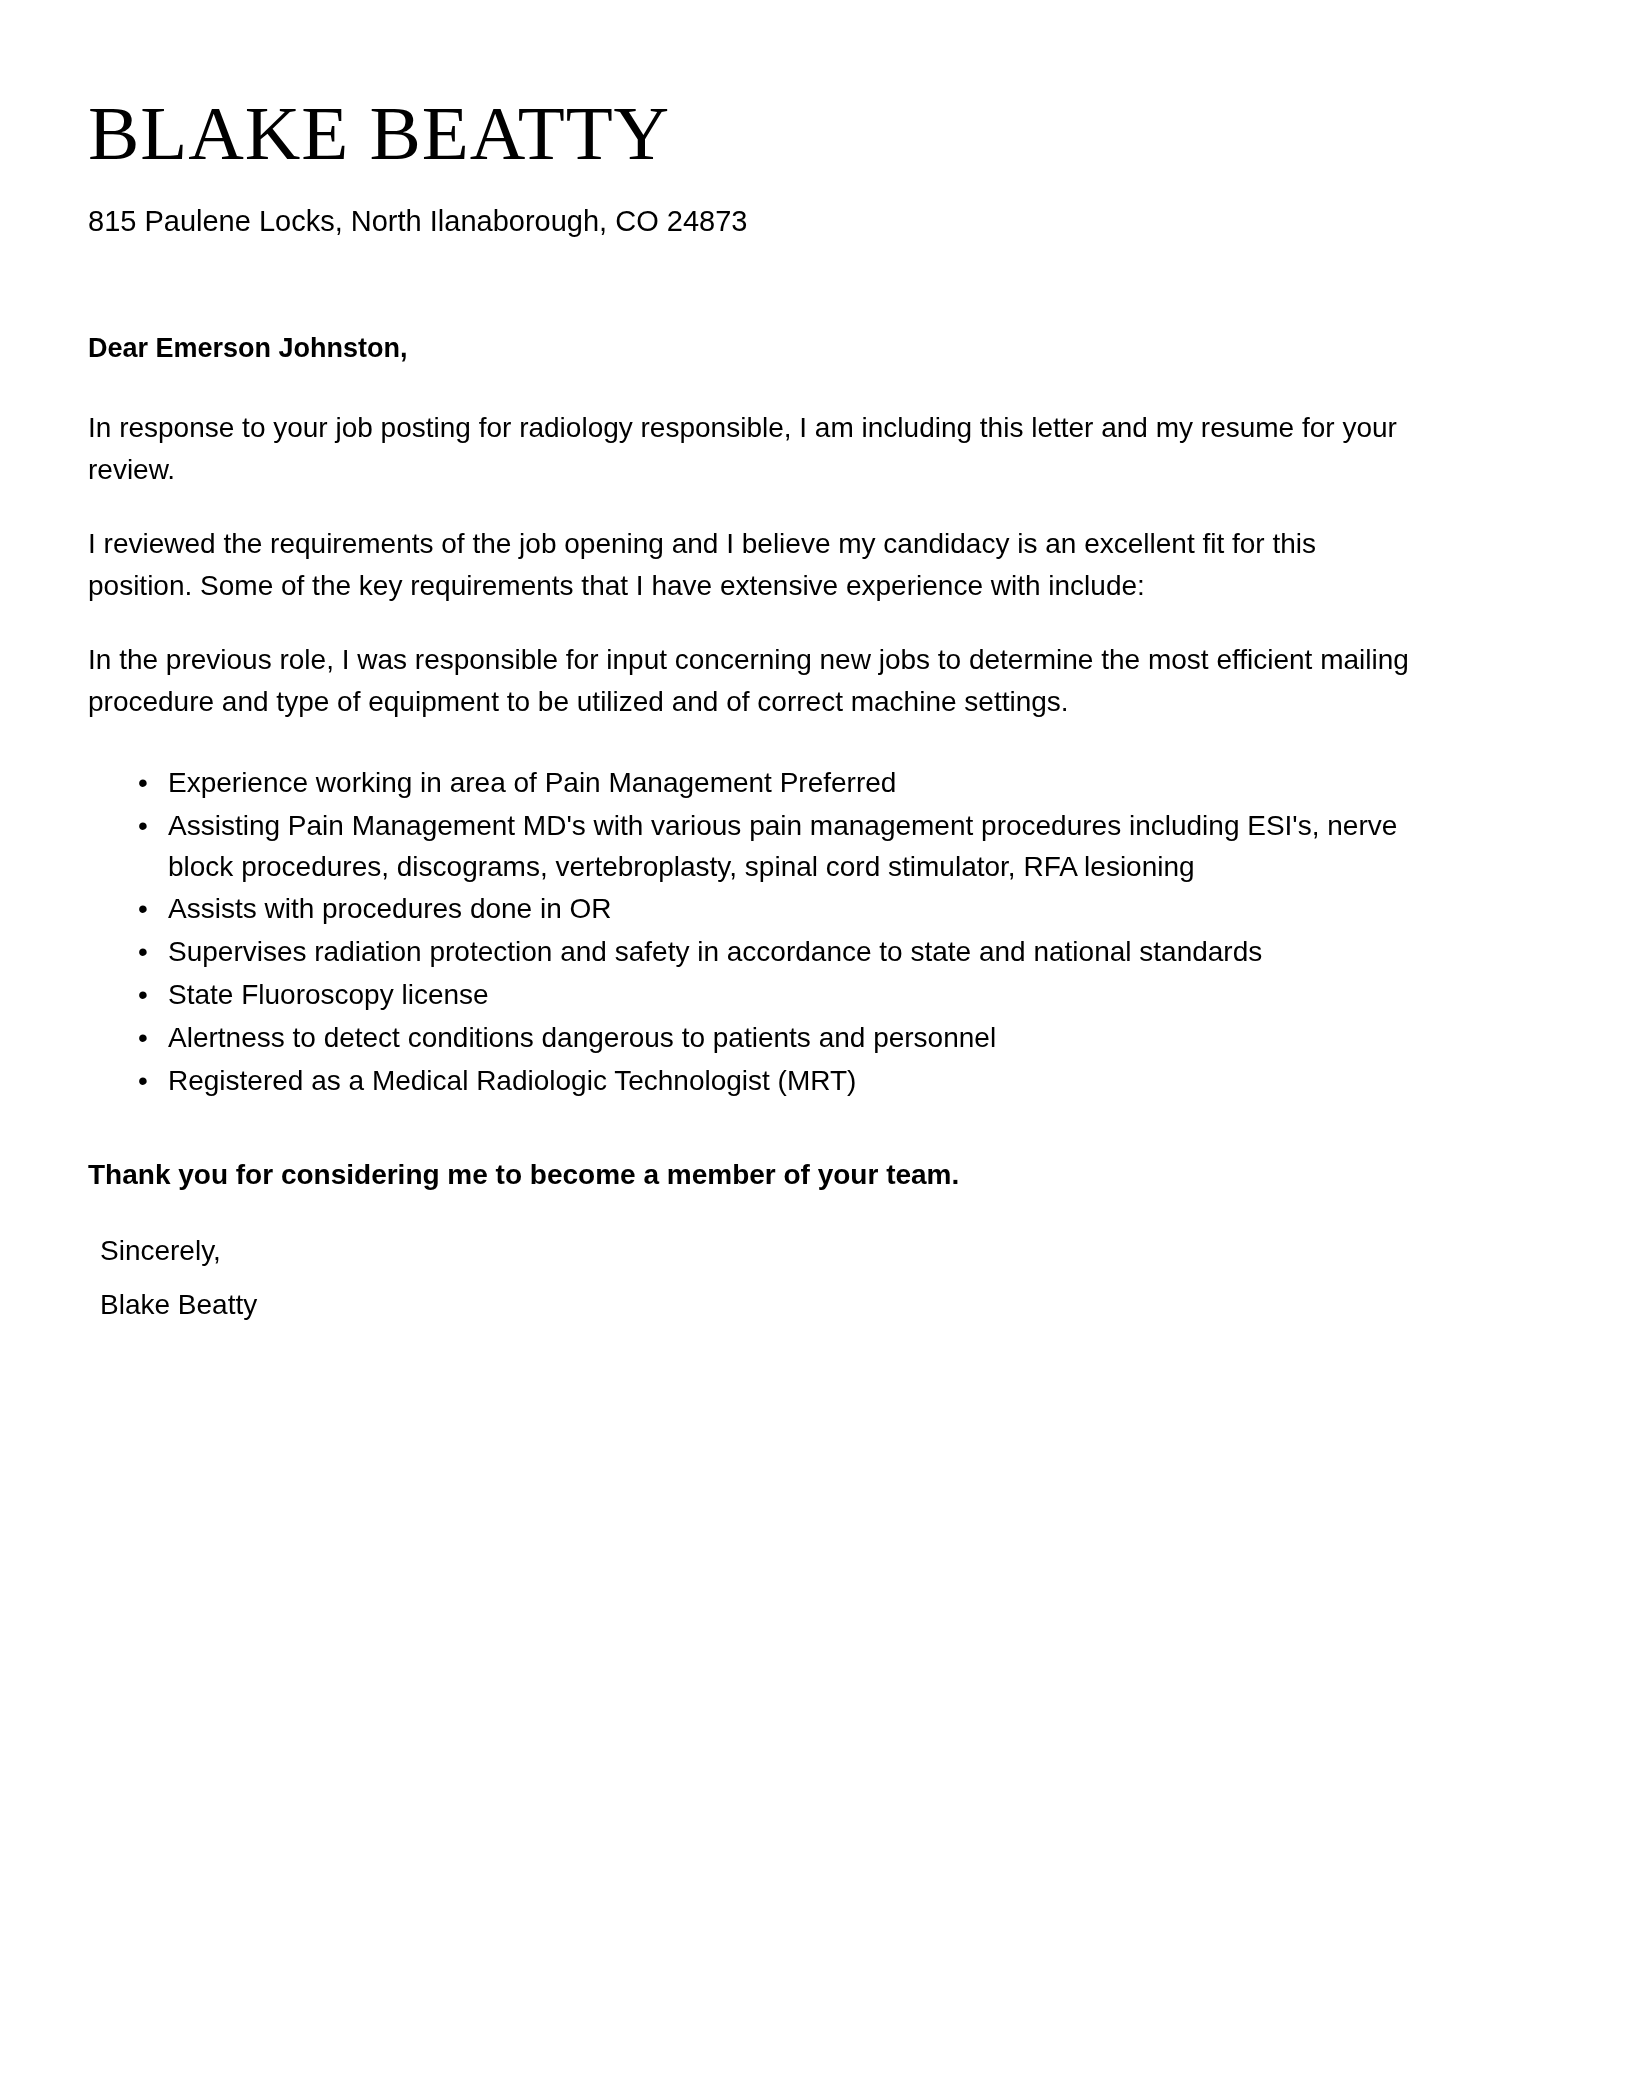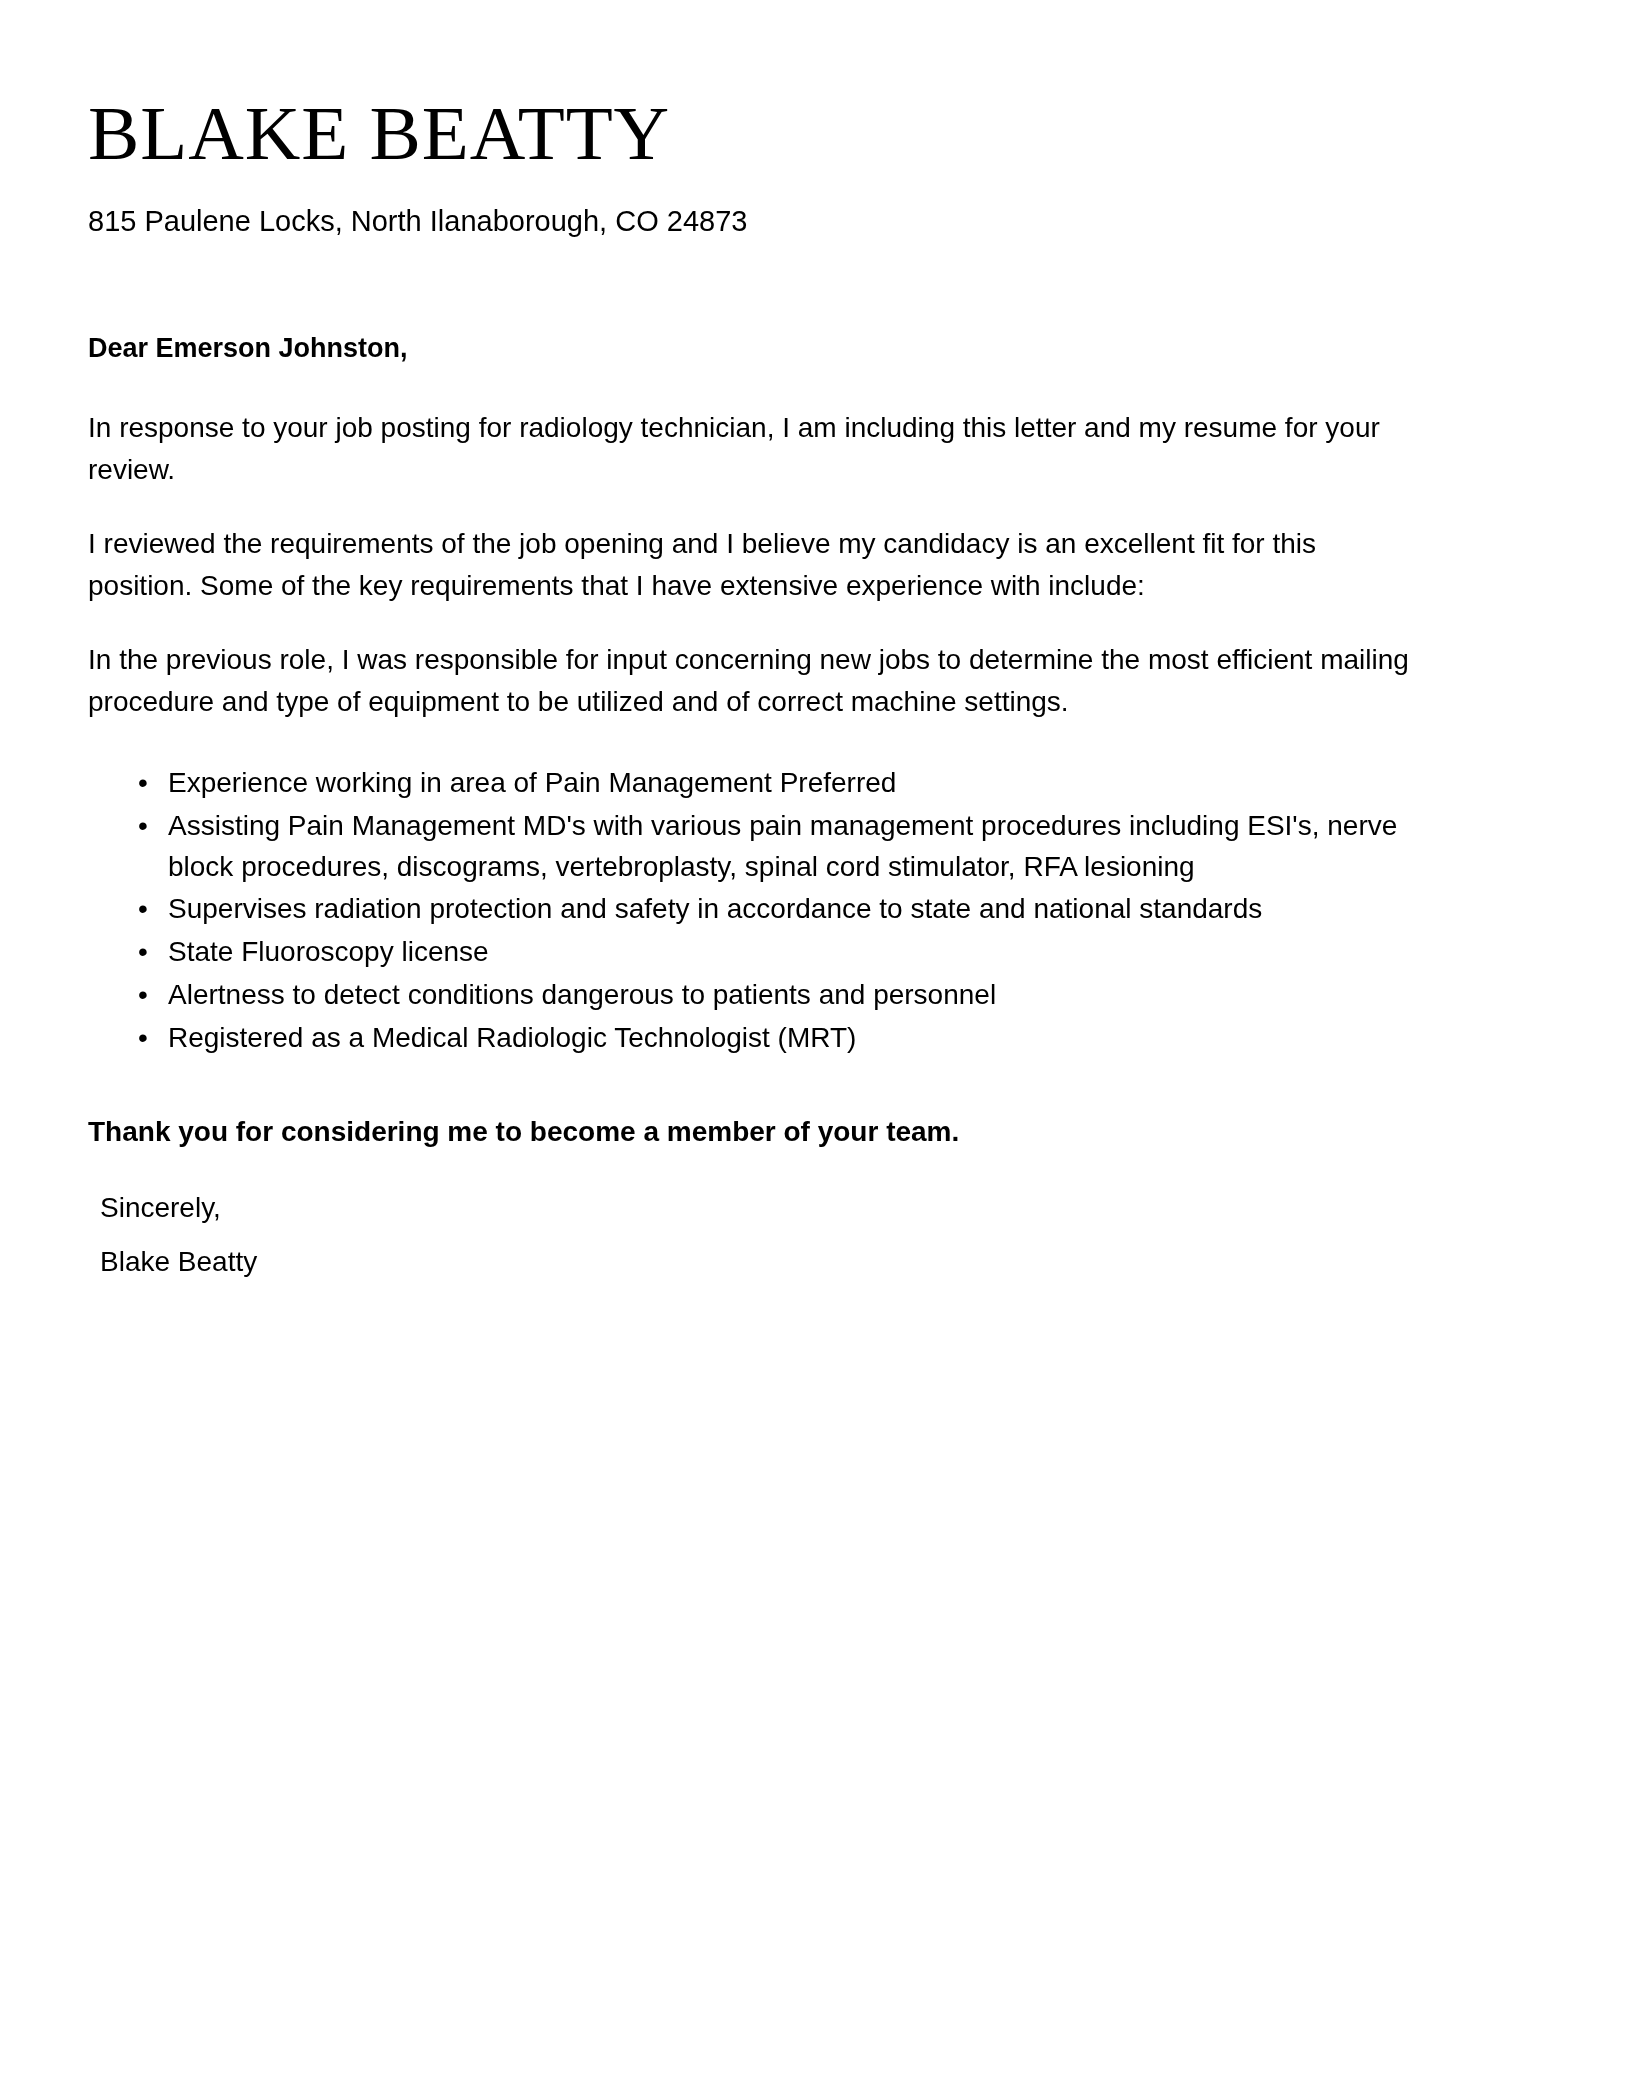--- a/index.html
+++ b/index.html
@@ -104,29 +104,30 @@
   <div class="letter">
 
     <h1 class="name-heading">BLAKE BEATTY</h1>
 
     <div class="address-line">815 Paulene Locks, North Ilanaborough, CO 24873</div>
 
     <div class="body-block">
 
       <div class="salutation">Dear Emerson Johnston,</div>
 
-      <p class="para">In response to your job posting for radiology technician, I am including this letter and my resume for your review.</p>
+      <p class="para">In response to your job posting for radiology responsible, I am including this letter and my resume for your review.</p>
 
       <p class="para">I reviewed the requirements of the job opening and I believe my candidacy is an excellent fit for this position. Some of the key requirements that I have extensive experience with include:</p>
 
       <p class="para">In the previous role, I was responsible for input concerning new jobs to determine the most efficient mailing procedure and type of equipment to be utilized and of correct machine settings.</p>
 
       <ul class="requirements">
         <li>Experience working in area of Pain Management Preferred</li>
         <li>Assisting Pain Management MD's with various pain management procedures including ESI's, nerve block procedures, discograms, vertebroplasty, spinal cord stimulator, RFA lesioning</li>
+        <li>Assists with procedures done in OR</li>
         <li>Supervises radiation protection and safety in accordance to state and national standards</li>
         <li>State Fluoroscopy license</li>
         <li>Alertness to detect conditions dangerous to patients and personnel</li>
         <li>Registered as a Medical Radiologic Technologist (MRT)</li>
       </ul>
 
       <div class="closing-statement">Thank you for considering me to become a member of your team.</div>
 
       <div class="signoff">
         <div>Sincerely,</div>

